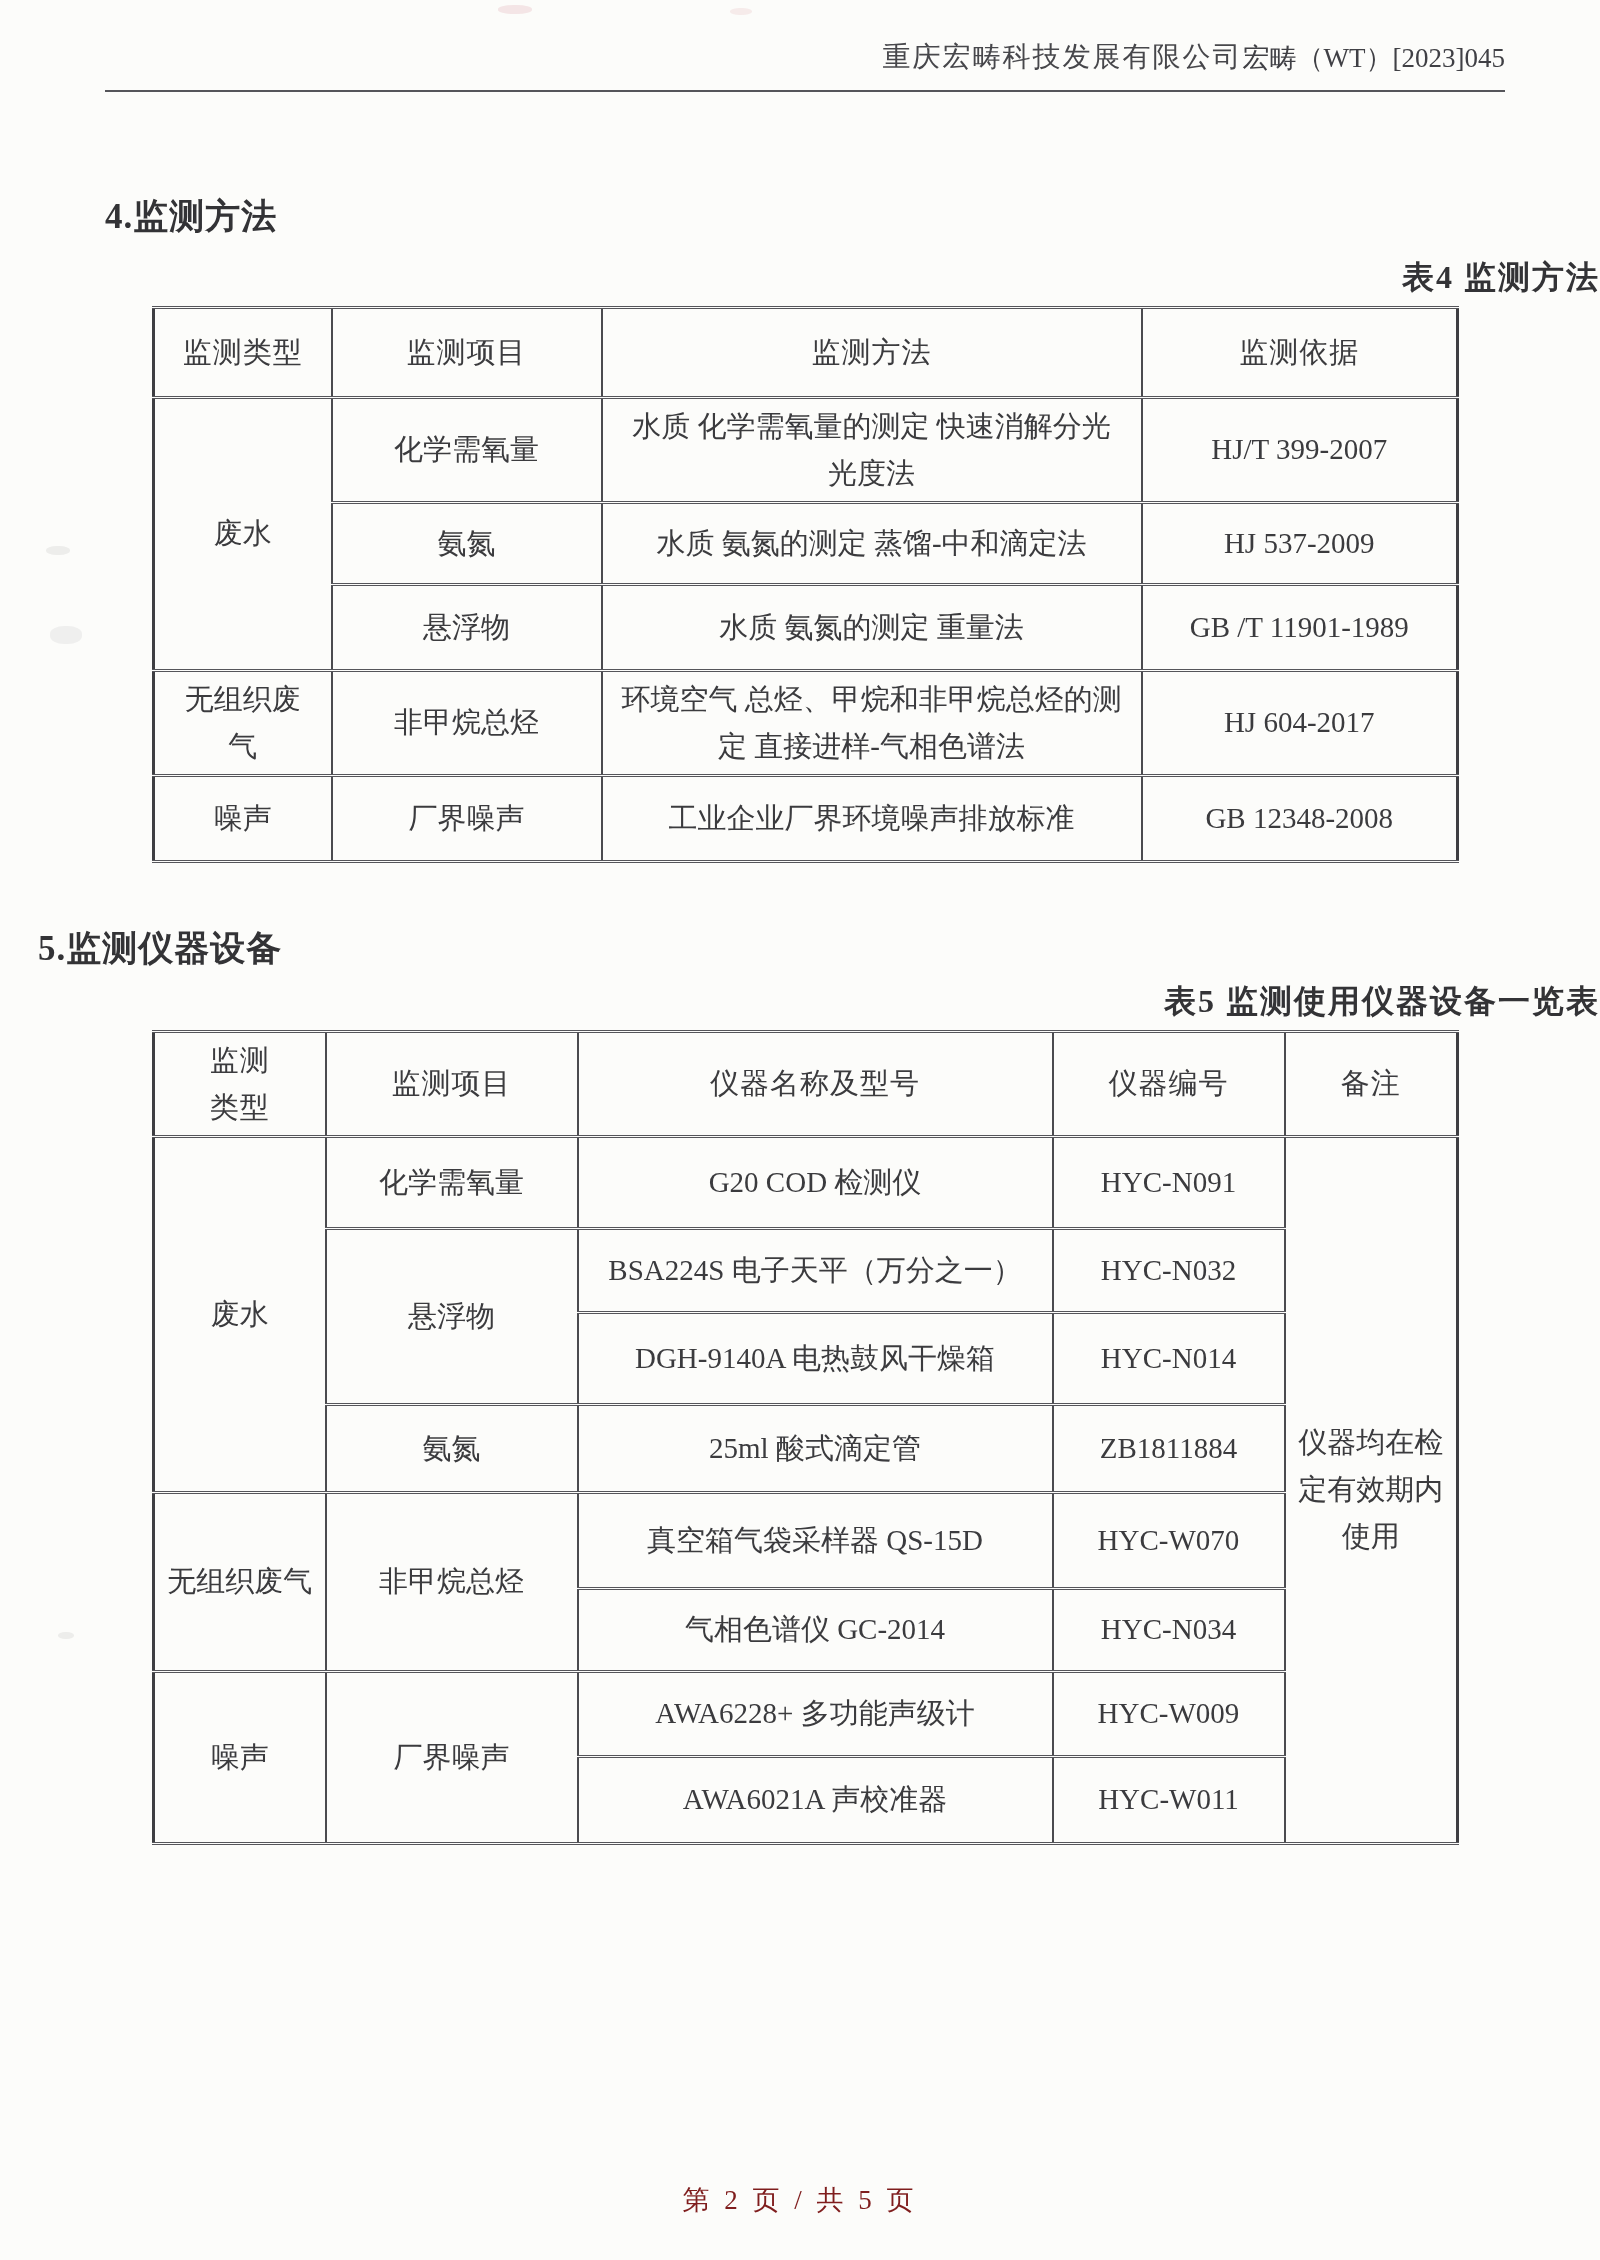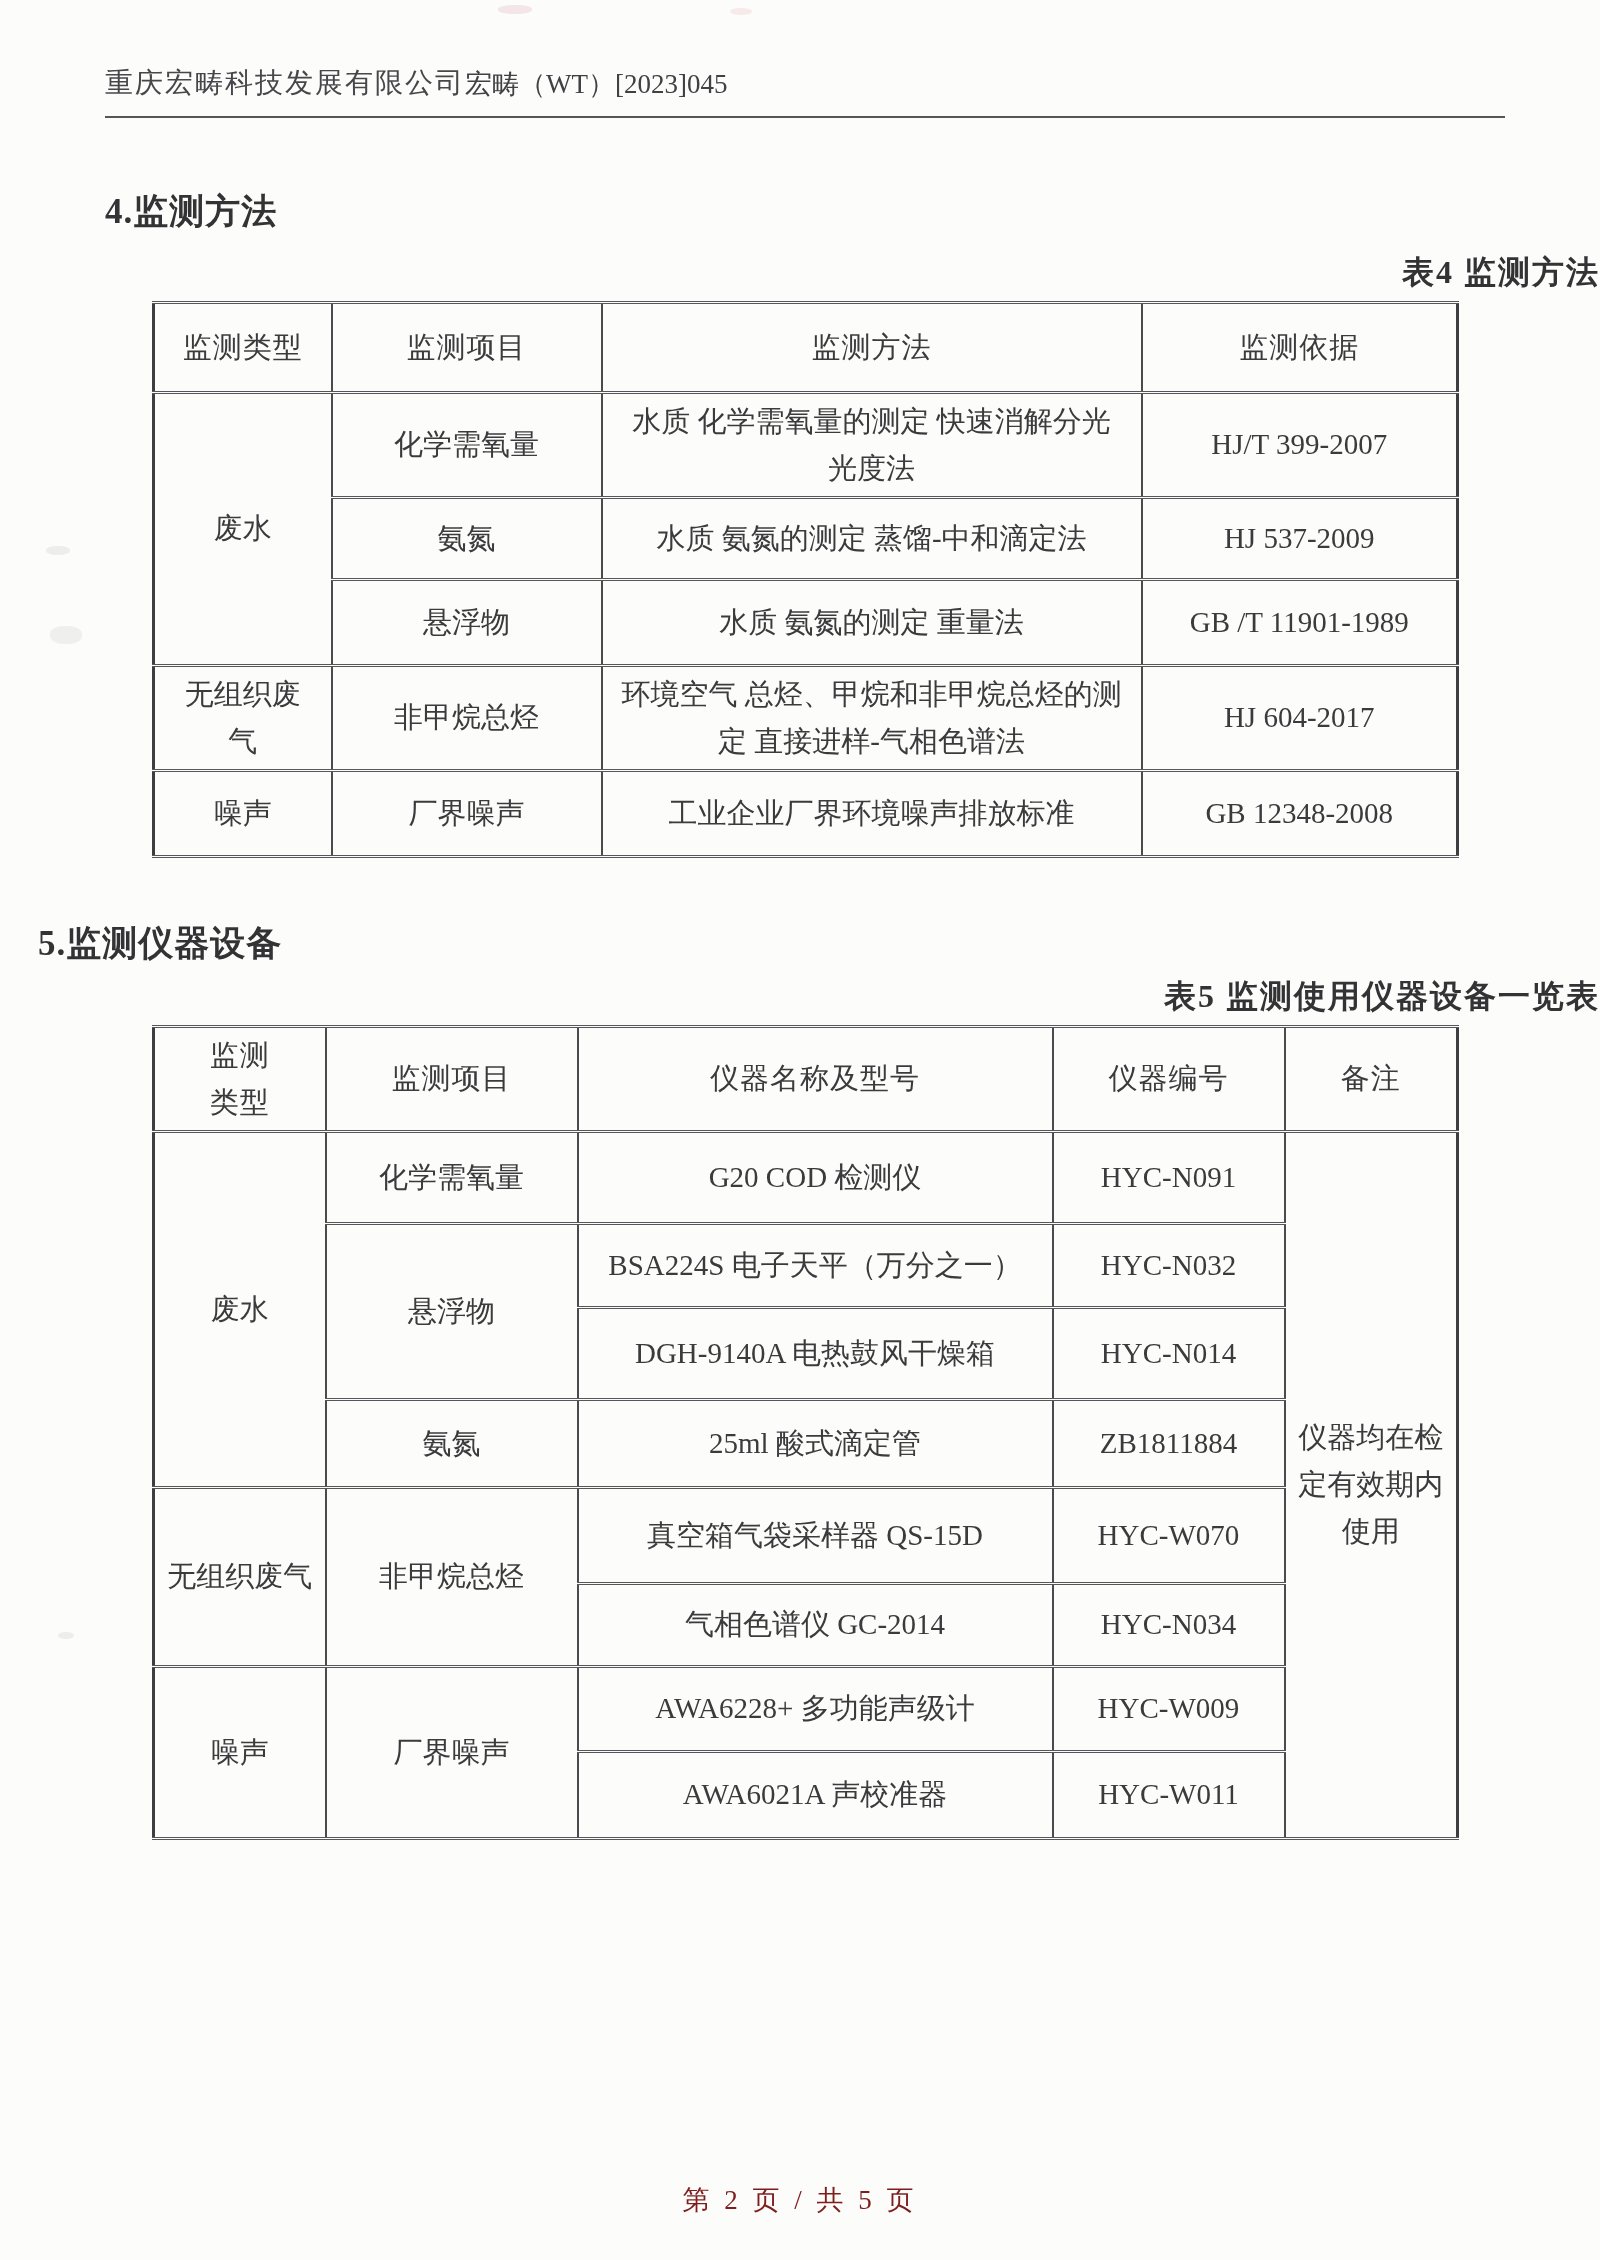--- a/index.html
+++ b/index.html
@@ -9,31 +9,31 @@
     background: #fcfcfa;
     font-family: "Liberation Serif", "DejaVu Serif", serif;
     color: #3a3a3c;
     position: relative;
     overflow: hidden;
   }
   .page { position: absolute; inset: 0; }
 
   
   .doc-header {
-    display: flex; justify-content: flex-start; align-items: flex-end;
+    display: flex; justify-content: flex-end; align-items: flex-end;
     margin: 0 95px 0 105px;
-    padding-top: 64px; padding-bottom: 14px;
+    padding-top: 38px; padding-bottom: 14px;
     border-bottom: 2px solid #55555a;
   }
   .doc-header .company { font-size: 28px; letter-spacing: 2px; color: #47474b; }
   .doc-header .docno   { font-size: 27px; color: #404045; }
 
   
   .sec-heading {
-    margin-left: 105px; margin-top: 70px;
+    margin-left: 105px; margin-top: 101px;
     font-size: 35px; font-weight: bold; color: #333336;
     letter-spacing: 1px;
   }
   .sec-heading.s5 { margin-top: 62px; margin-left: 38px; }
   .tbl-title {
     text-align: right; margin-top: 16px;
     font-size: 32px; font-weight: bold; color: #333336;
     letter-spacing: 2px;
   }
   .tbl-title.t5 { margin-top: 8px; }

